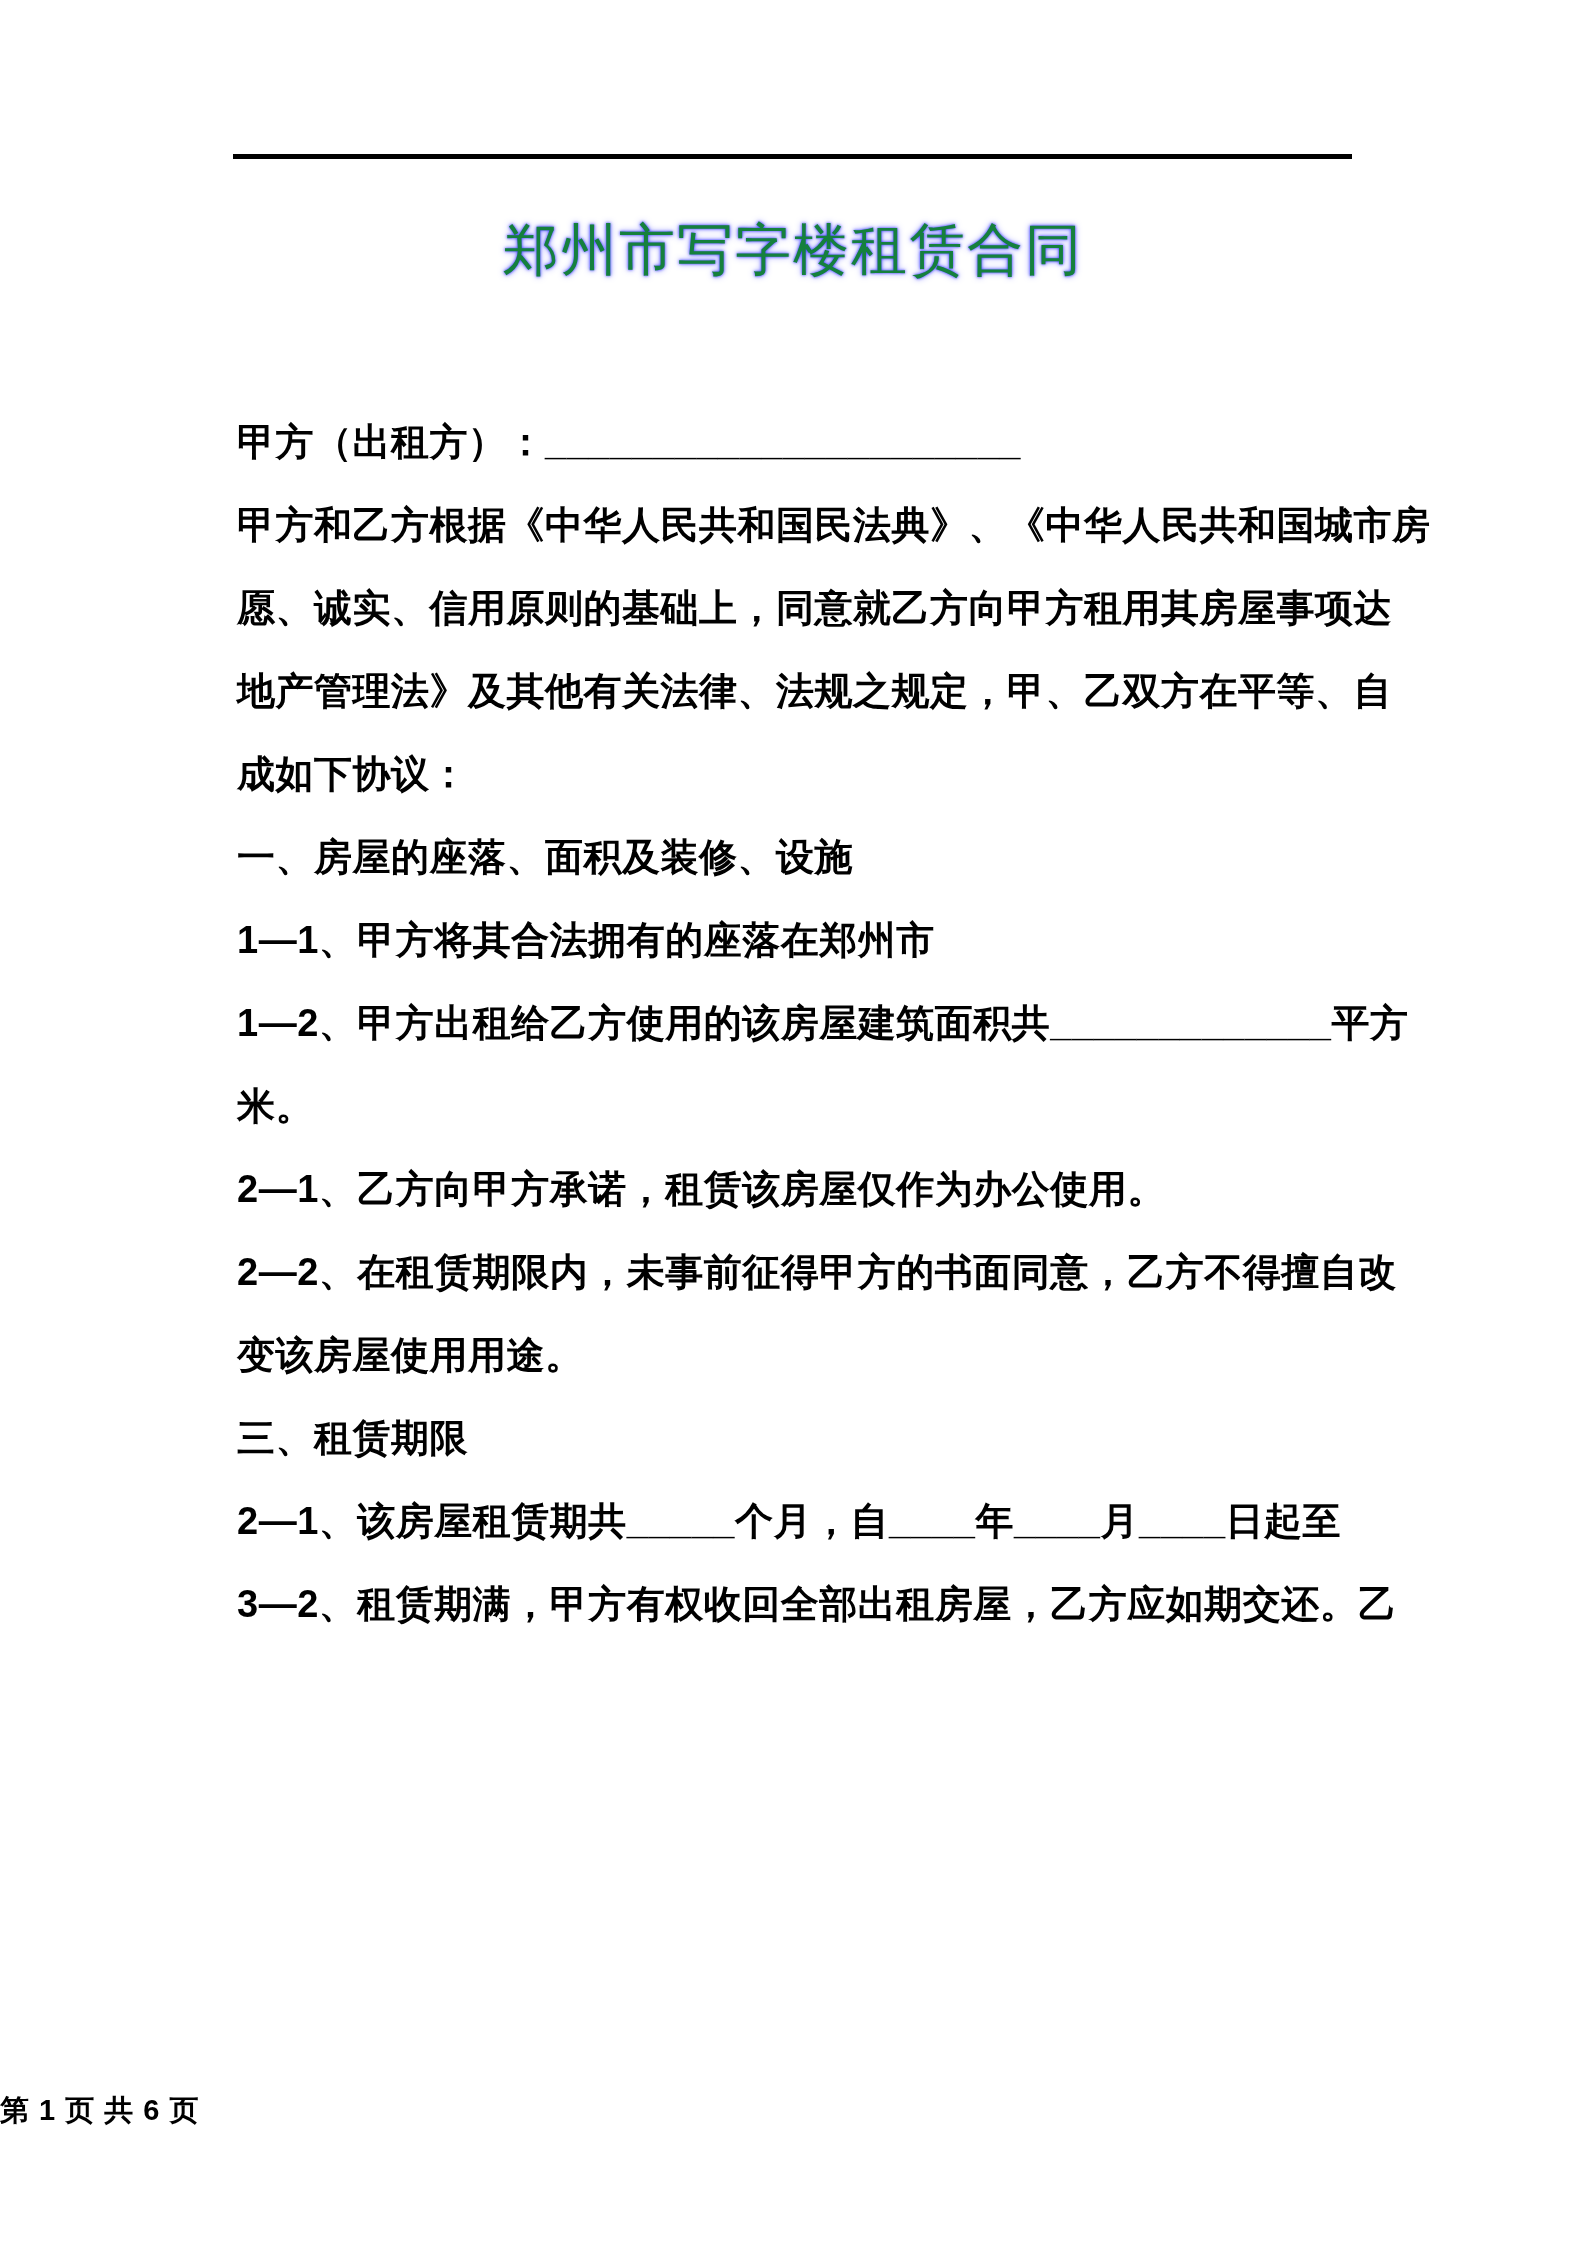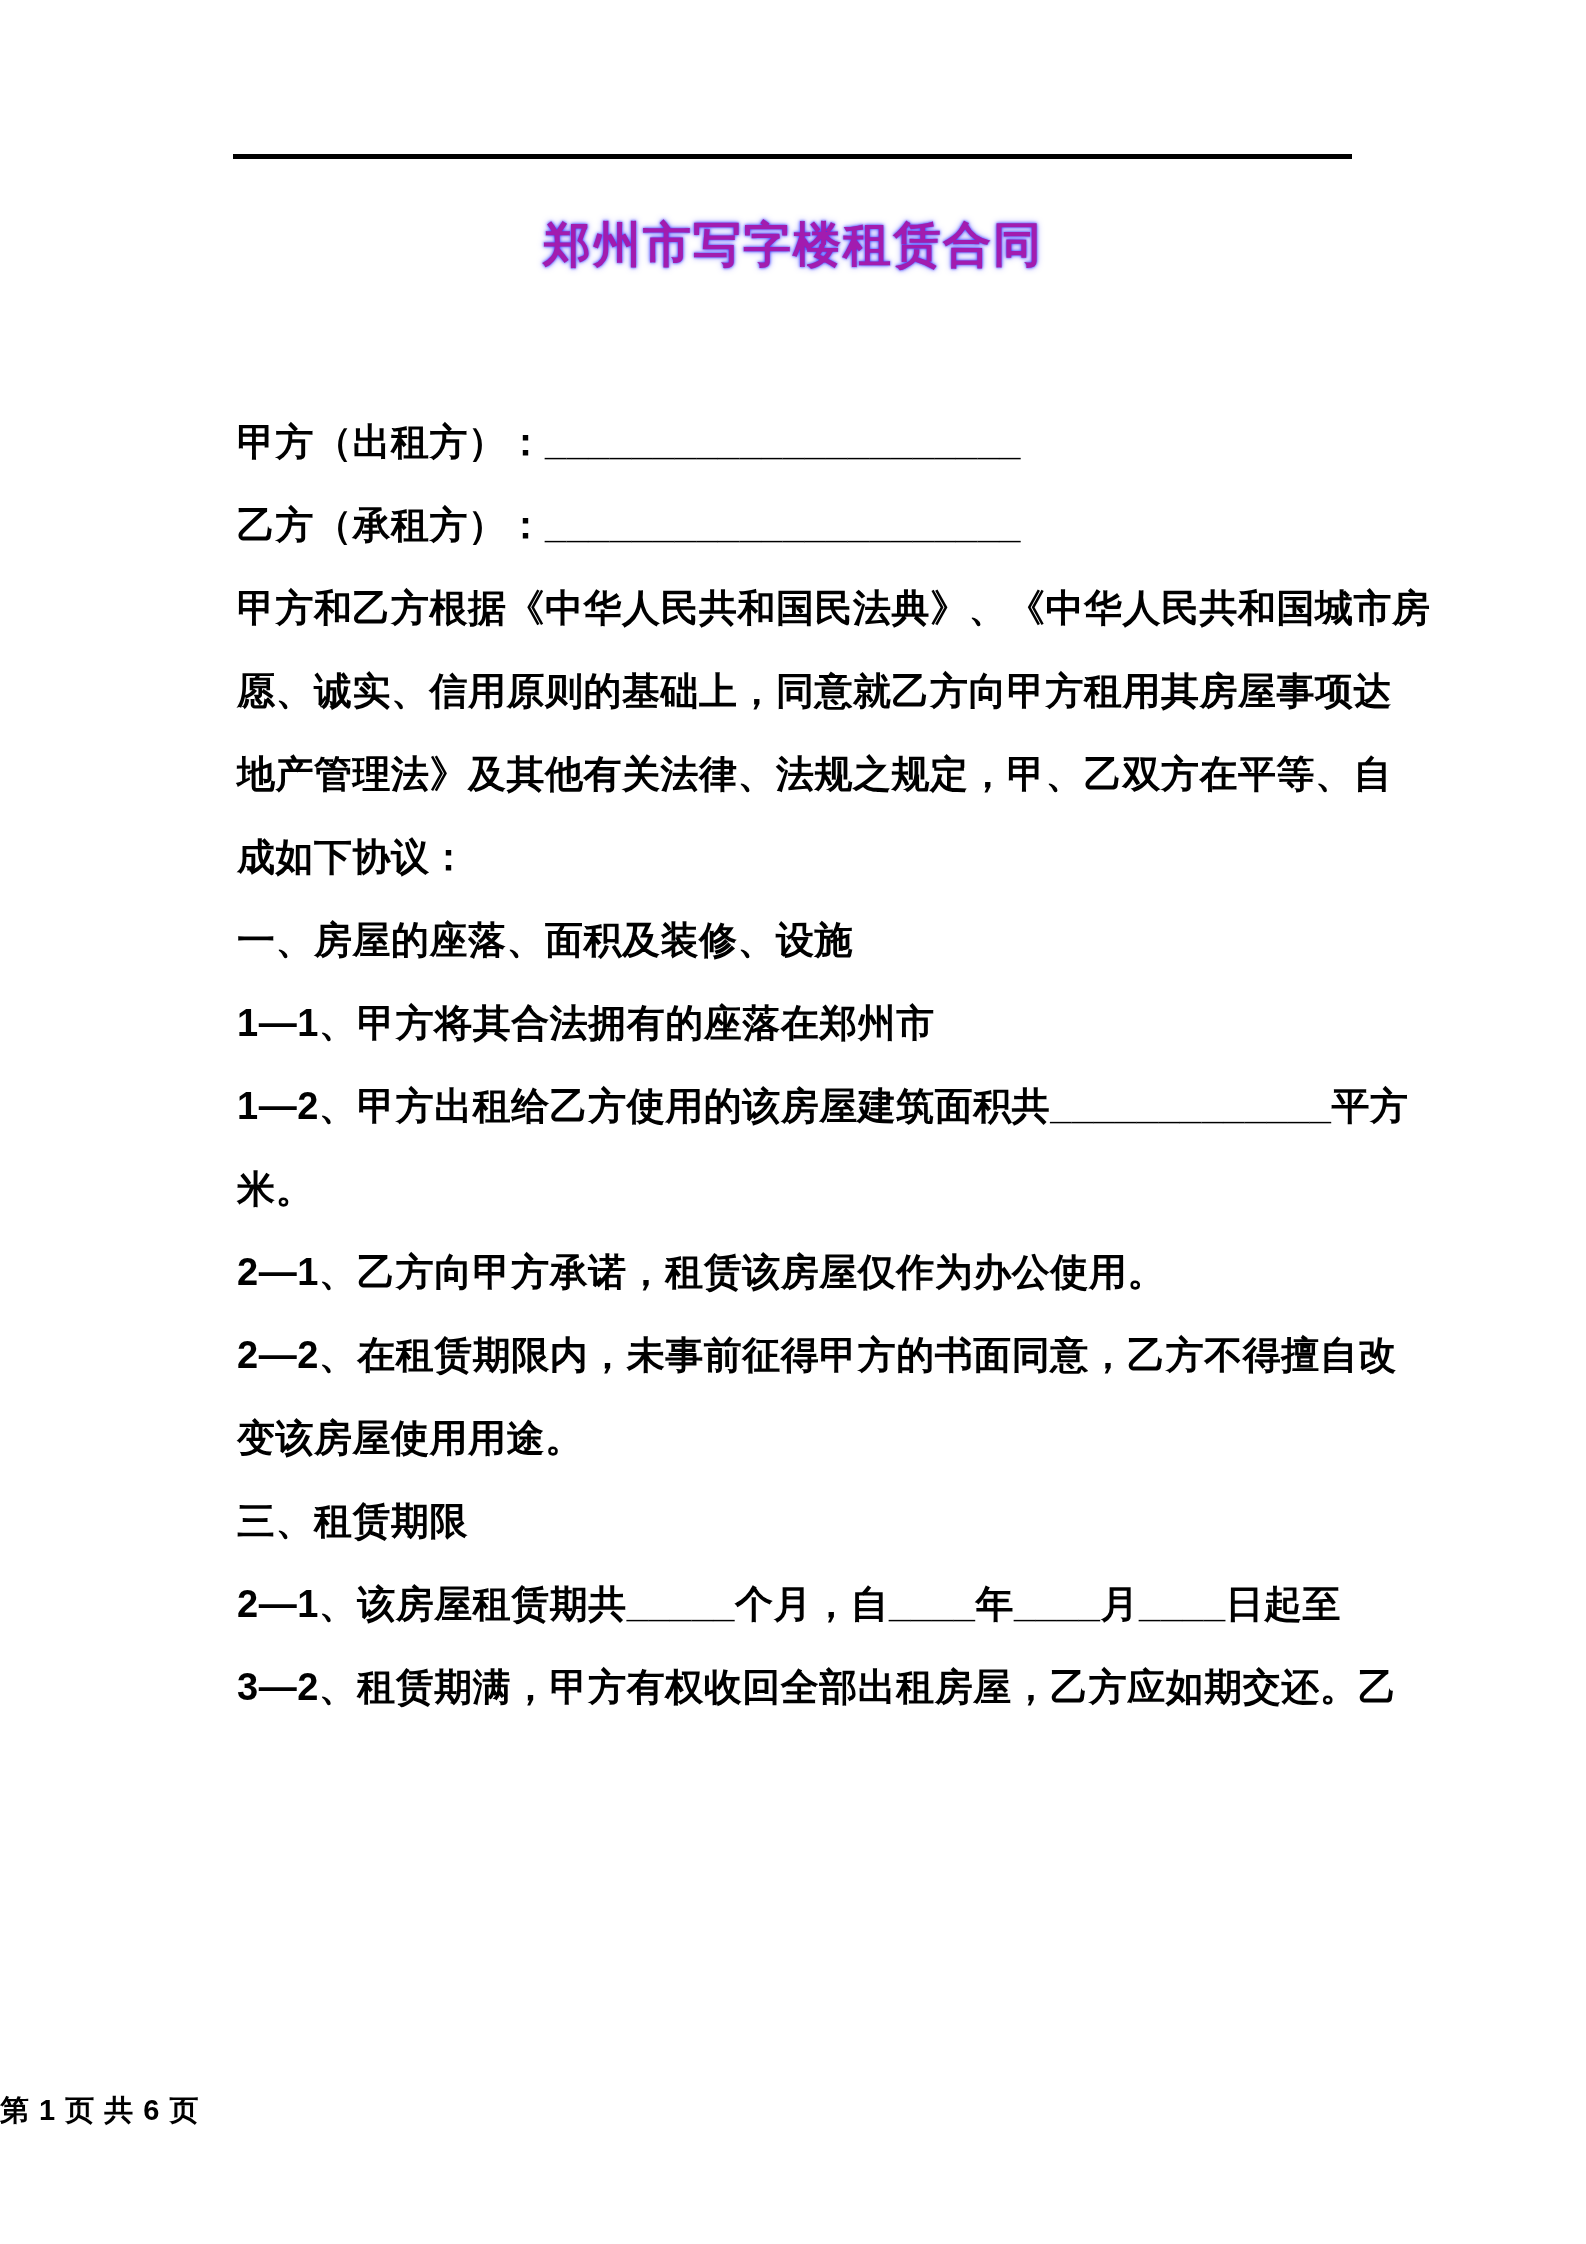--- a/index.html
+++ b/index.html
@@ -25,23 +25,23 @@
     height: 5px;
     background: #000000;
   }
   .title {
     position: absolute;
     left: 0;
     top: 213px;
     width: 100%;
     margin: 0;
     text-align: center;
-    font-size: 48px;
-    font-weight: 700;
-    color: #a21caf;
+    font-size: 56px;
+    font-weight: 400;
+    color: #15803d;
     letter-spacing: 2px;
     
     text-shadow: 0 0 3px #2b2bff, 0 0 6px rgba(43, 43, 255, 0.55);
     white-space: nowrap;
   }
   .body {
     position: absolute;
     left: 237px;
     top: 401px;
     width: 1180px;
@@ -64,21 +64,20 @@
   }
 </style>
 </head>
 <body>
 
 <div class="page">
   <div class="rule"></div>
   <h1 class="title">郑州市写字楼租赁合同</h1>
   <div class="body">
       <div class="line">甲方（出租方）：______________________</div>
-      <div class="line">乙方（承租方）：______________________</div>
       <div class="line">甲方和乙方根据《中华人民共和国民法典》、《中华人民共和国城市房</div>
       <div class="line">愿、诚实、信用原则的基础上，同意就乙方向甲方租用其房屋事项达</div>
       <div class="line">地产管理法》及其他有关法律、法规之规定，甲、乙双方在平等、自</div>
       <div class="line">成如下协议：</div>
       <div class="line">一、房屋的座落、面积及装修、设施</div>
       <div class="line">1—1、甲方将其合法拥有的座落在郑州市</div>
       <div class="line">1—2、甲方出租给乙方使用的该房屋建筑面积共_____________平方</div>
       <div class="line">米。</div>
       <div class="line">2—1、乙方向甲方承诺，租赁该房屋仅作为办公使用。</div>
       <div class="line">2—2、在租赁期限内，未事前征得甲方的书面同意，乙方不得擅自改</div>

